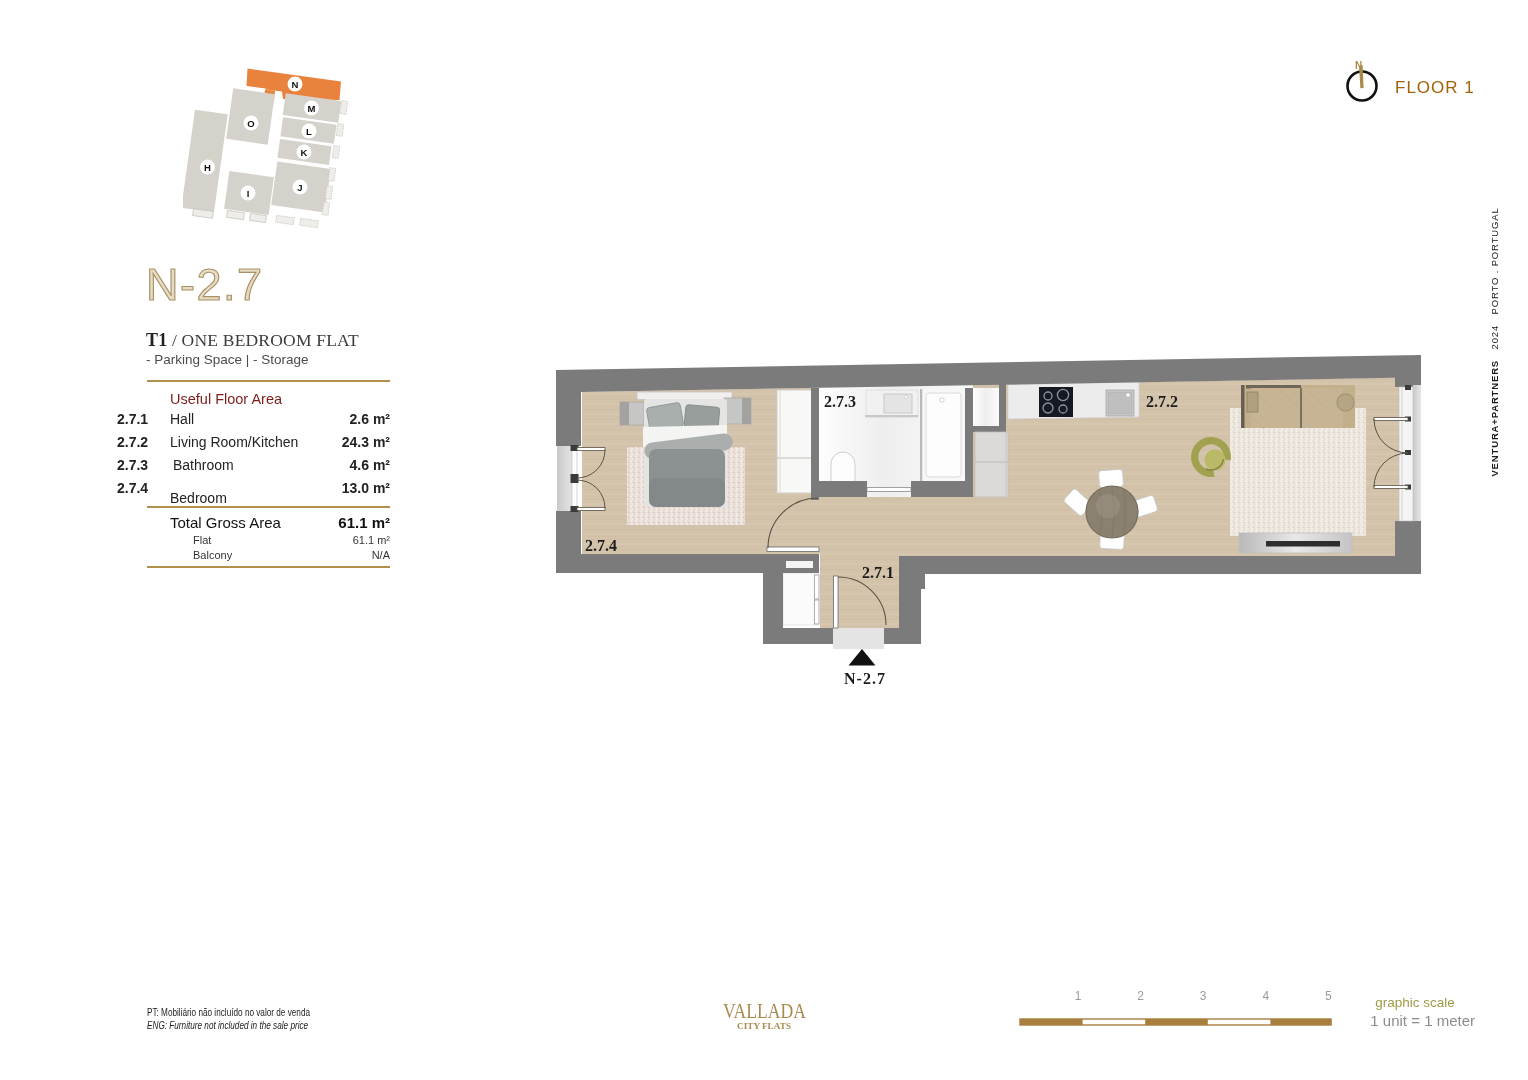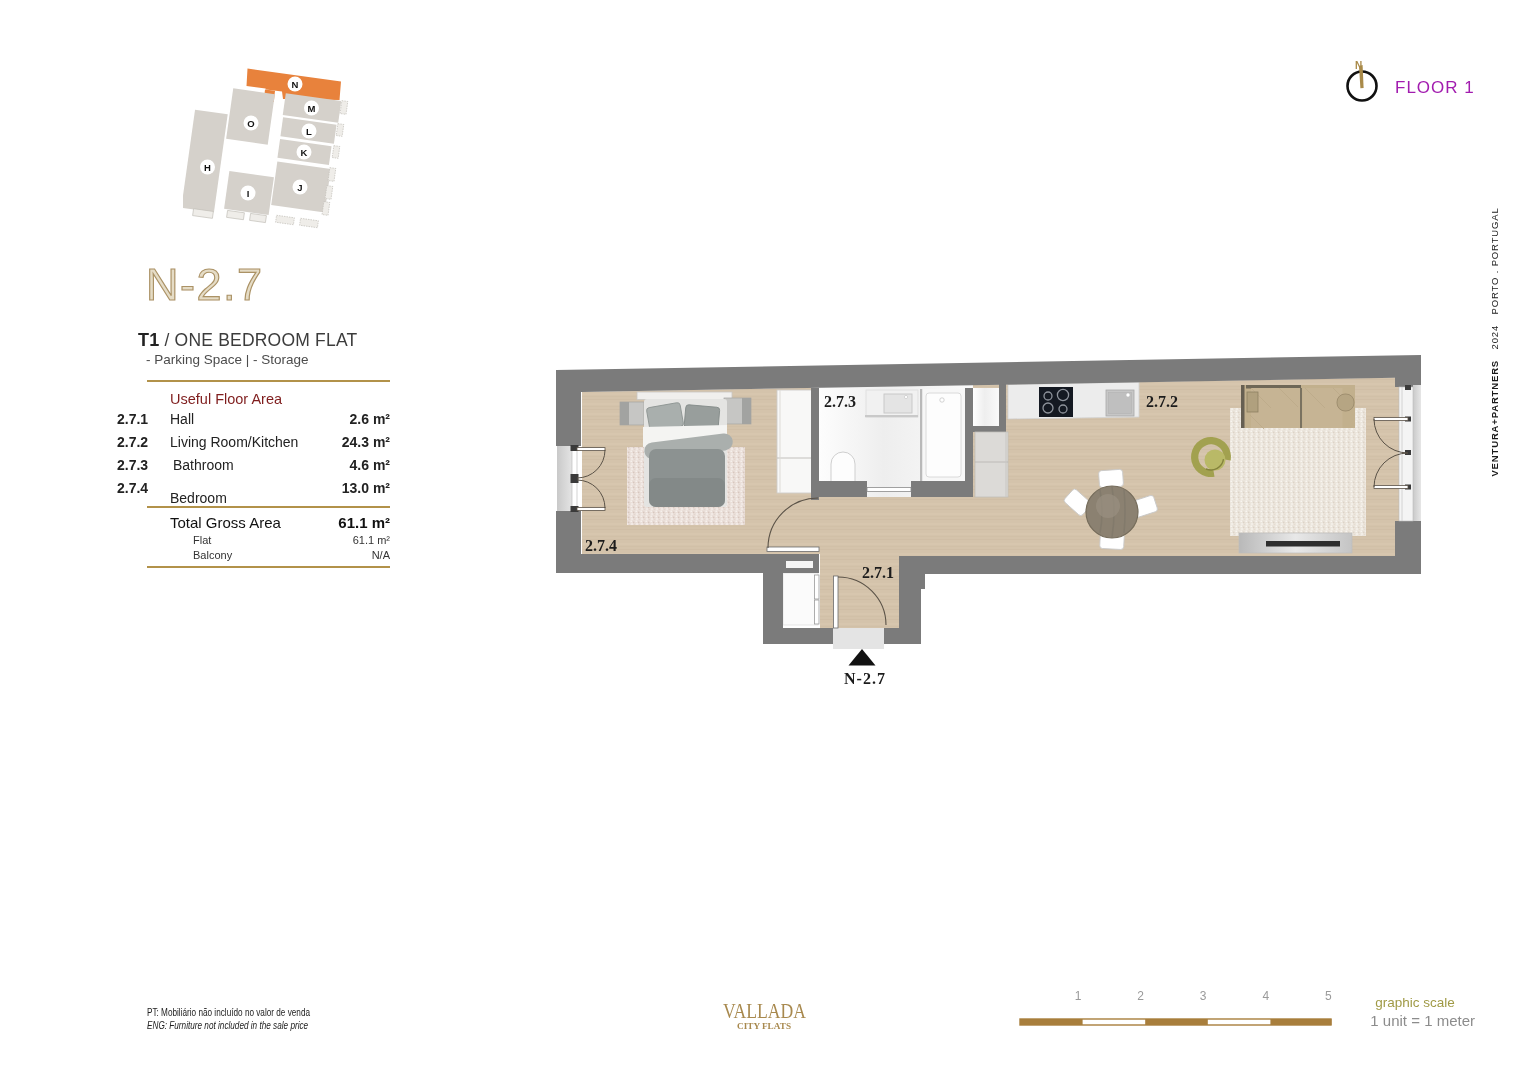--- a/index.html
+++ b/index.html
@@ -6,21 +6,21 @@
   .page{position:relative;width:1528px;height:1080px;background:#fff;overflow:hidden;
         font-family:"Liberation Sans", sans-serif;}
   .abs{position:absolute;}
 </style>
 </head>
 <body>
 <div class="page">
 
 <div class="abs" style="left:146px;top:259px;font-size:45px;color:#e5dcc6;-webkit-text-stroke:1.15px #ab9265;letter-spacing:1.5px;font-weight:400;">N-2.7</div>
 
-<div class="abs" style="left:138px;top:330px;font-size:17.5px;color:#3c3c3c;letter-spacing:0.2px;"><b style="color:#222;font-size:18px;">T1</b> / ONE BEDROOM FLAT</div>
+<div class="abs" style="left:146px;top:330px;font-size:17.5px;color:#3c3c3c;letter-spacing:0.2px;font-family:Liberation Serif, serif;"><b style="color:#222;font-size:18px;">T1</b> / ONE BEDROOM FLAT</div>
 
 <div class="abs" style="left:146px;top:352px;font-size:13.5px;color:#4c4c4c;">- Parking Space | - Storage</div>
 
 <div class="abs" style="left:117px;top:380px;width:273px;">
 
   <div style="height:2px;background:#b2924a;margin-left:30px;"></div>
 
   <div style="margin:9px 0 4px 53px;font-size:14.5px;font-weight:normal;color:#7f1d1d;">Useful Floor Area</div>
 
   <div style="position:relative;height:23px;font-size:14px;color:#222;">
@@ -66,21 +66,21 @@
 
   <div style="height:2px;background:#b2924a;margin-left:30px;margin-top:2px;"></div>
 </div>
 
 <svg class="abs" style="left:1330px;top:40px;" width="70" height="70" viewBox="0 0 70 70">
   <circle cx="32" cy="46" r="14.5" fill="none" stroke="#111" stroke-width="2.6"></circle>
   <polygon points="29,26 32.6,25 33.6,48 30.4,48.3" fill="#a98a49"></polygon>
   <text x="25" y="29" font-size="10" font-weight="bold" fill="#a98a49" font-family="Liberation Sans, sans-serif">N</text>
 </svg>
 
-<div class="abs" style="left:1395px;top:78px;font-size:17px;color:#a21caf;letter-spacing:1px;">FLOOR 1</div>
+<div class="abs" style="left:1395px;top:78px;font-size:17px;color:#a16207;letter-spacing:1px;">FLOOR 1</div>
 
 <div class="abs" style="left:1494px;top:342px;transform:translate(-50%,-50%) rotate(-90deg);white-space:nowrap;font-size:9.5px;color:#1a1a1a;letter-spacing:0.85px;"><b>VENTURA+PARTNERS</b>&nbsp;&nbsp;&nbsp;2024&nbsp;&nbsp;&nbsp;PORTO . PORTUGAL</div>
 
 <div class="abs" style="left:147px;top:1006px;font-size:10.5px;color:#222;transform:scaleX(0.78);transform-origin:left top;white-space:nowrap;">PT: Mobiliário não incluído no valor de venda</div>
 
 <div class="abs" style="left:147px;top:1019px;font-size:10.5px;color:#222;font-style:italic;transform:scaleX(0.78);transform-origin:left top;white-space:nowrap;">ENG: Furniture not included in the sale price</div>
 
 <svg class="abs" style="left:700px;top:990px;" width="140" height="50" viewBox="0 0 140 50">
   <text x="23" y="28" font-family="Liberation Serif, serif" font-size="21.5" fill="#a8894e" textLength="83" lengthAdjust="spacingAndGlyphs">VALLADA</text>
   <text x="37" y="38.5" font-family="Liberation Serif, serif" font-size="7.5" font-weight="bold" fill="#a8894e" textLength="54" lengthAdjust="spacingAndGlyphs">CITY FLATS</text>

